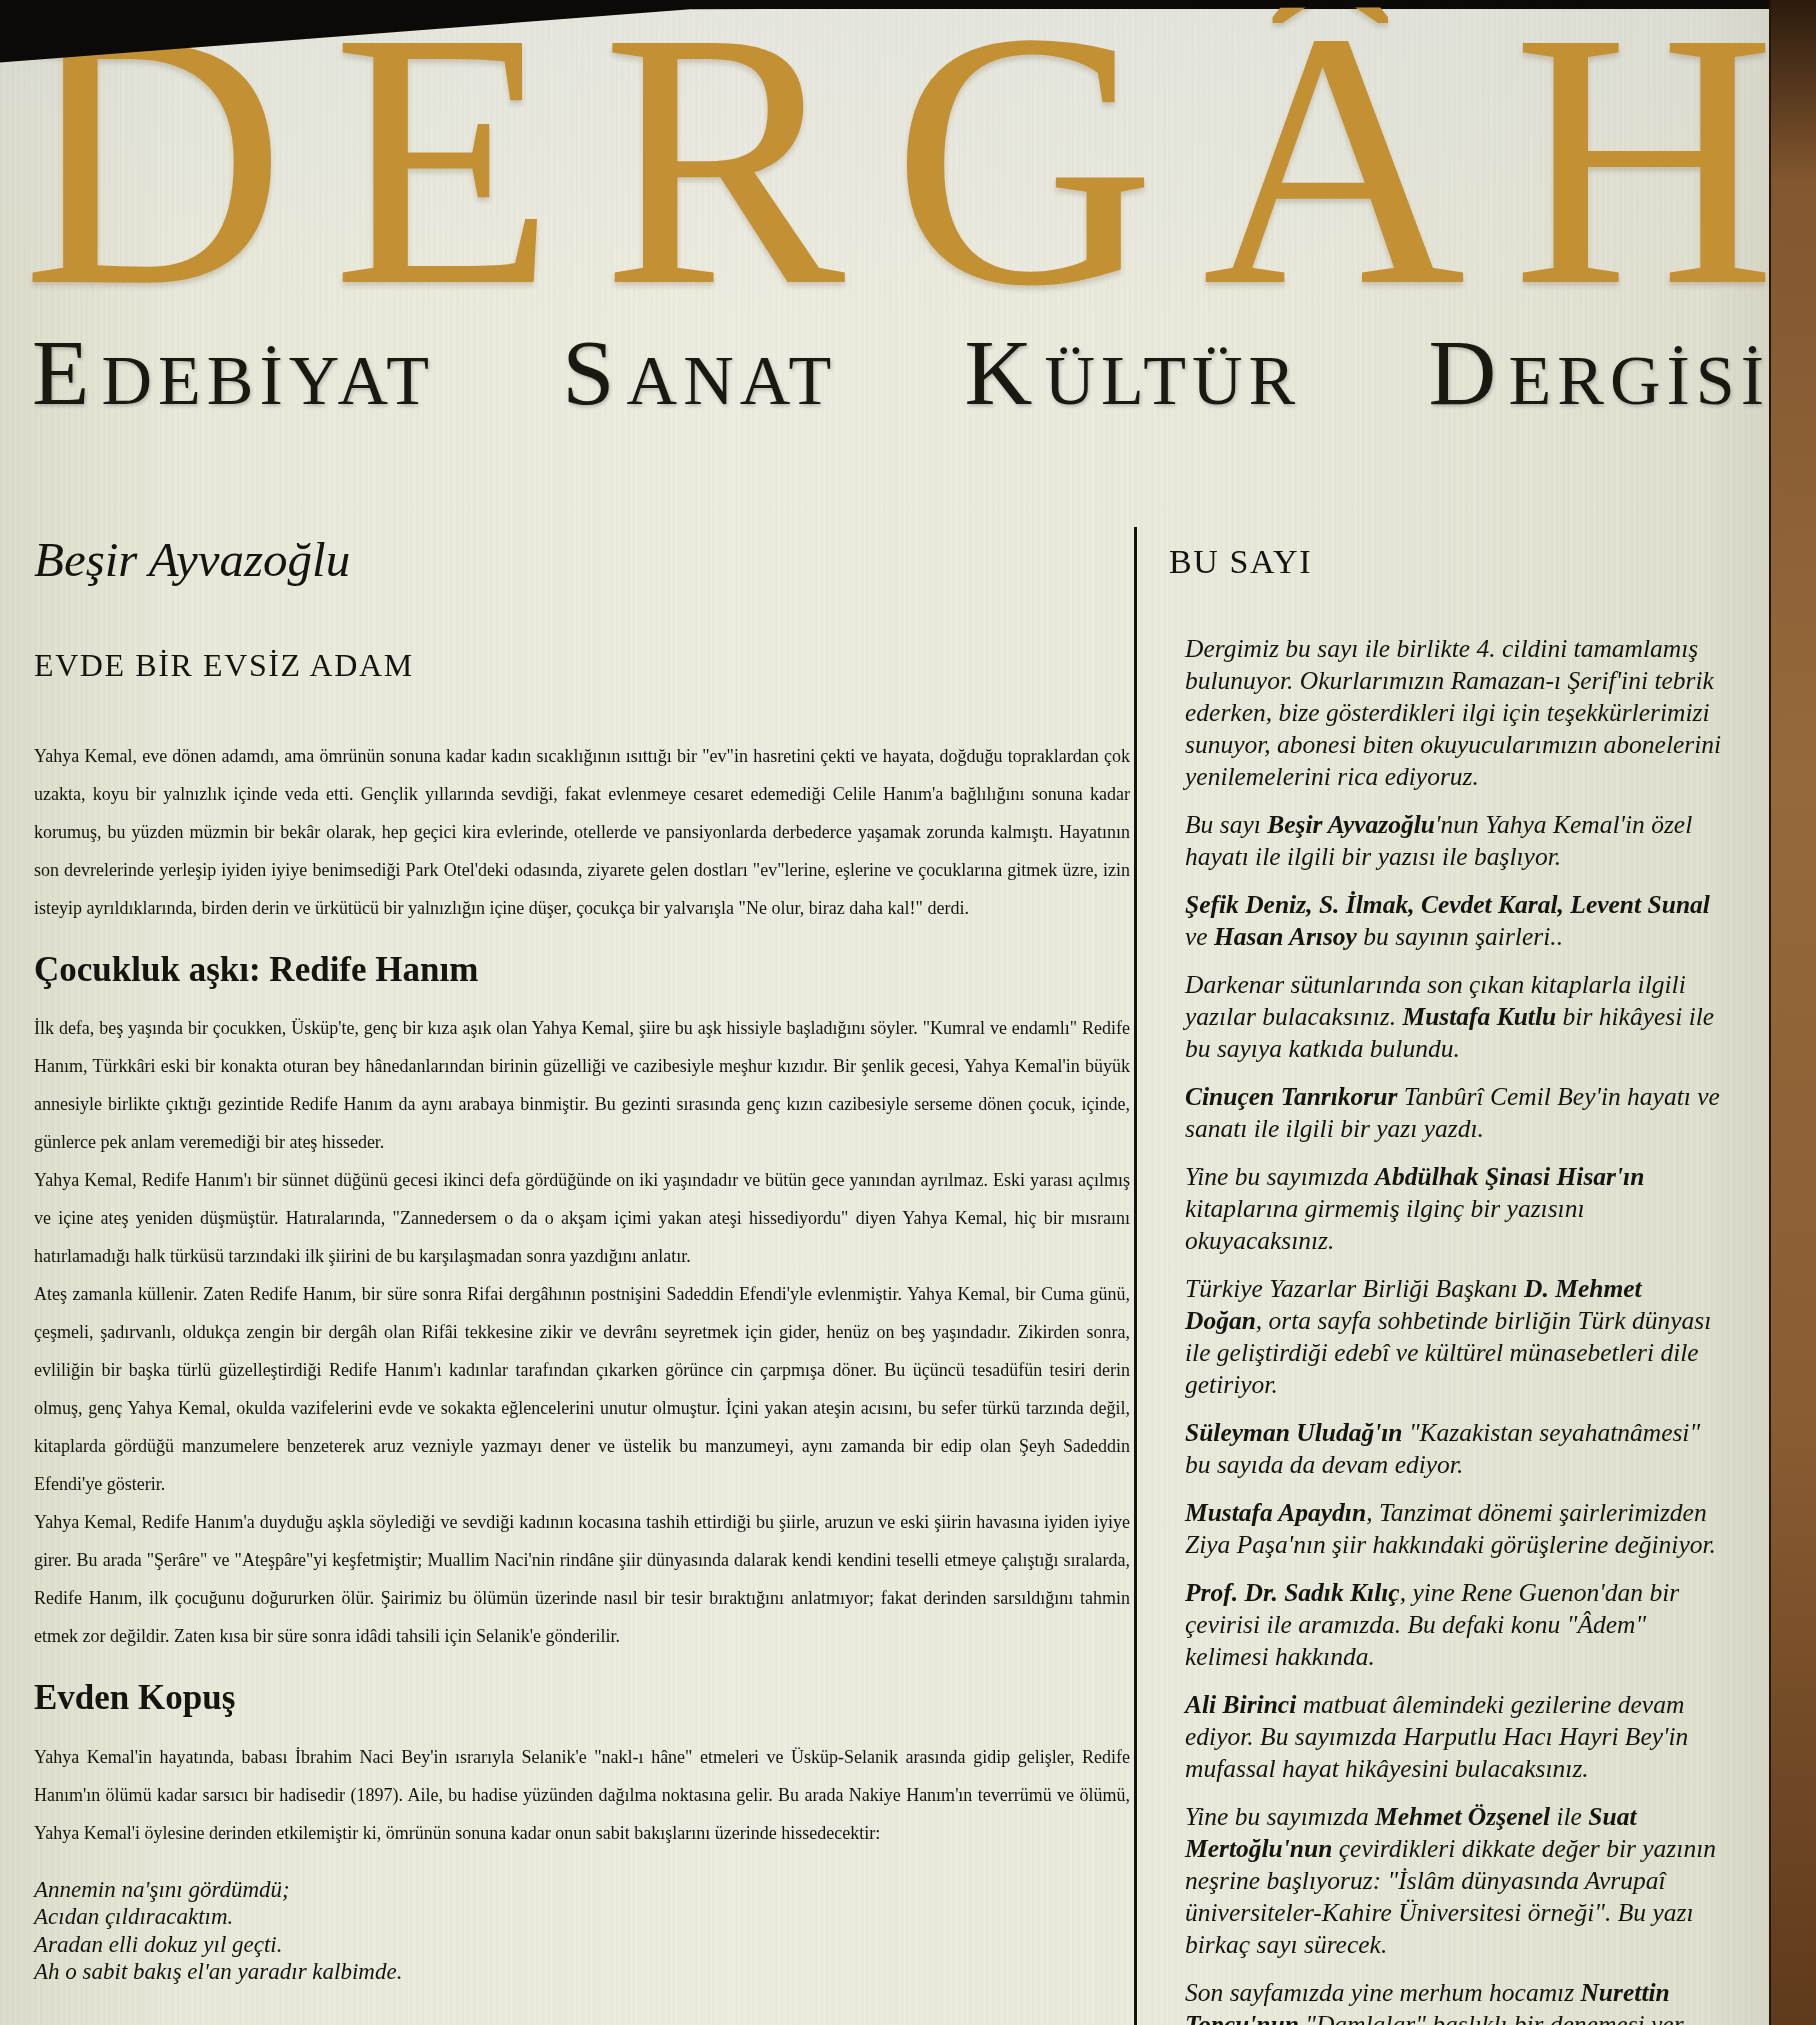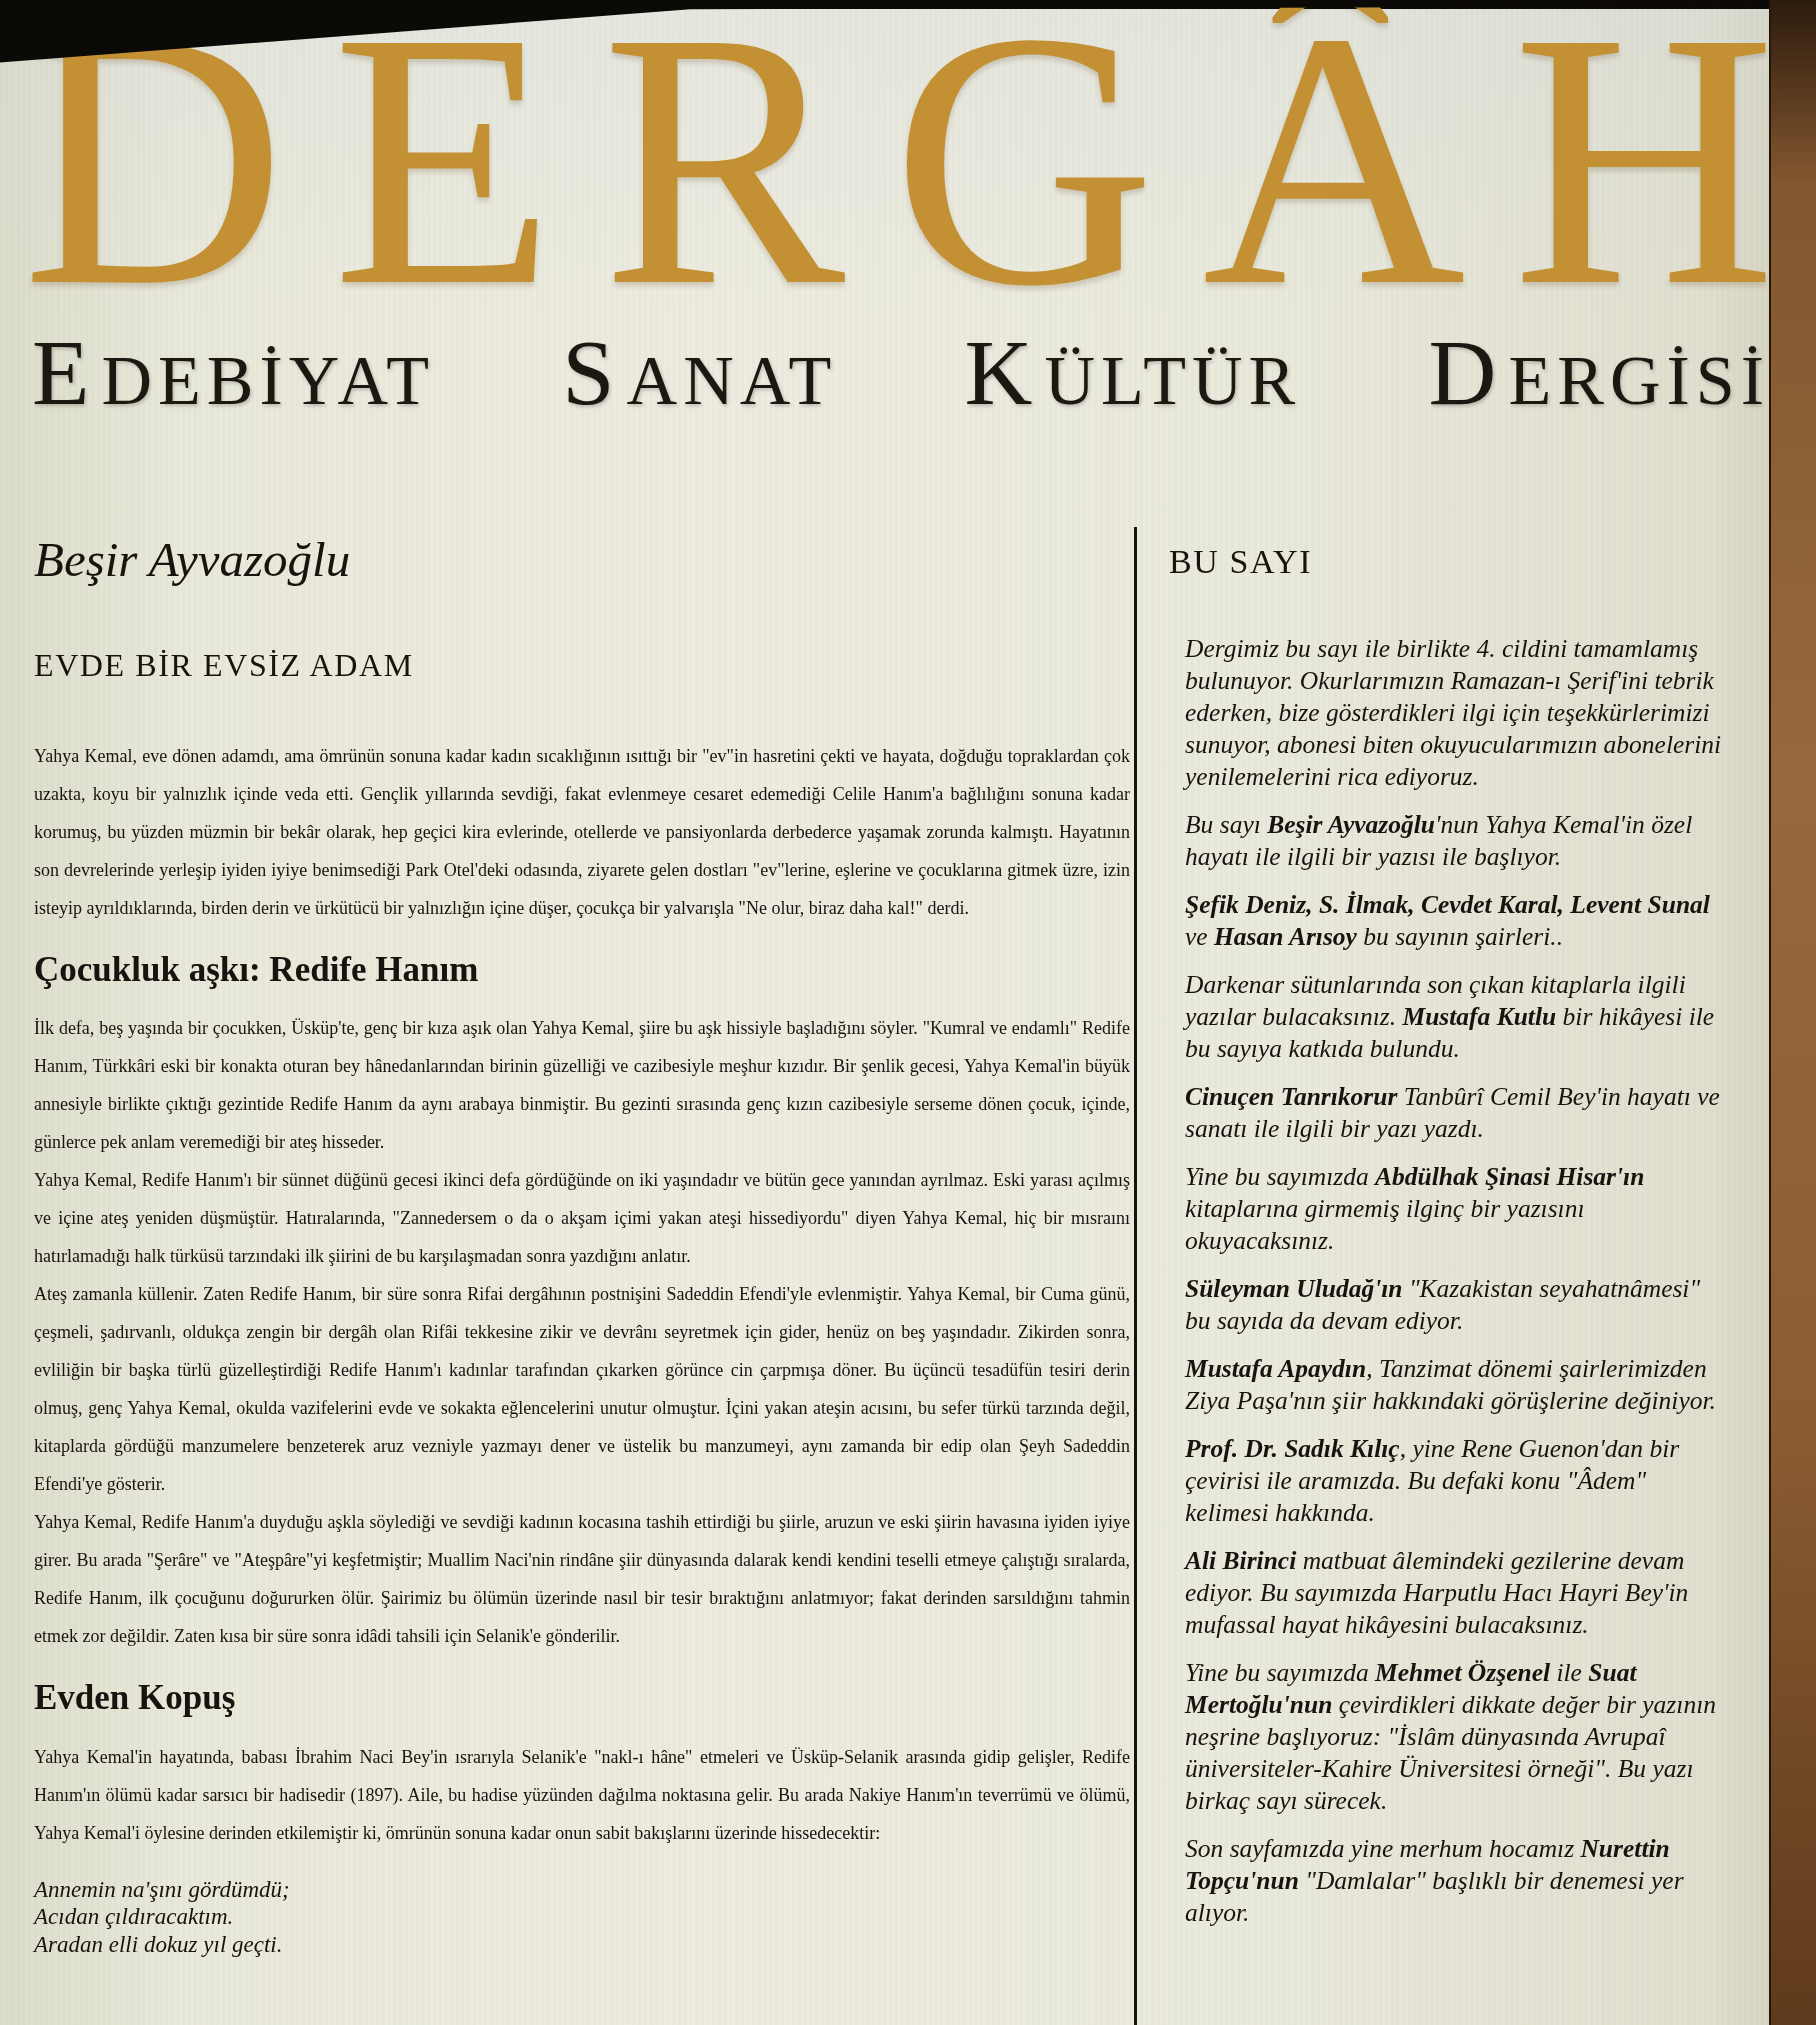--- a/index.html
+++ b/index.html
@@ -87,36 +87,38 @@
         <p class="body">İlk defa, beş yaşında bir çocukken, Üsküp'te, genç bir kıza aşık olan Yahya Kemal, şiire bu aşk hissiyle başladığını söyler. "Kumral ve endamlı" Redife Hanım, Türkkâri eski bir konakta oturan bey hânedanlarından birinin güzelliği ve cazibesiyle meşhur kızıdır. Bir şenlik gecesi, Yahya Kemal'in büyük annesiyle birlikte çıktığı gezintide Redife Hanım da aynı arabaya binmiştir. Bu gezinti sırasında genç kızın cazibesiyle serseme dönen çocuk, içinde, günlerce pek anlam veremediği bir ateş hisseder.</p>
         <p class="body">Yahya Kemal, Redife Hanım'ı bir sünnet düğünü gecesi ikinci defa gördüğünde on iki yaşındadır ve bütün gece yanından ayrılmaz. Eski yarası açılmış ve içine ateş yeniden düşmüştür. Hatıralarında, "Zannedersem o da o akşam içimi yakan ateşi hissediyordu" diyen Yahya Kemal, hiç bir mısraını hatırlamadığı halk türküsü tarzındaki ilk şiirini de bu karşılaşmadan sonra yazdığını anlatır.</p>
         <p class="body">Ateş zamanla küllenir. Zaten Redife Hanım, bir süre sonra Rifai dergâhının postnişini Sadeddin Efendi'yle evlenmiştir. Yahya Kemal, bir Cuma günü, çeşmeli, şadırvanlı, oldukça zengin bir dergâh olan Rifâi tekkesine zikir ve devrânı seyretmek için gider, henüz on beş yaşındadır. Zikirden sonra, evliliğin bir başka türlü güzelleştirdiği Redife Hanım'ı kadınlar tarafından çıkarken görünce cin çarpmışa döner. Bu üçüncü tesadüfün tesiri derin olmuş, genç Yahya Kemal, okulda vazifelerini evde ve sokakta eğlencelerini unutur olmuştur. İçini yakan ateşin acısını, bu sefer türkü tarzında değil, kitaplarda gördüğü manzumelere benzeterek aruz vezniyle yazmayı dener ve üstelik bu manzumeyi, aynı zamanda bir edip olan Şeyh Sadeddin Efendi'ye gösterir.</p>
         <p class="body">Yahya Kemal, Redife Hanım'a duyduğu aşkla söylediği ve sevdiği kadının kocasına tashih ettirdiği bu şiirle, aruzun ve eski şiirin havasına iyiden iyiye girer. Bu arada "Şerâre" ve "Ateşpâre"yi keşfetmiştir; Muallim Naci'nin rindâne şiir dünyasında dalarak kendi kendini teselli etmeye çalıştığı sıralarda, Redife Hanım, ilk çocuğunu doğururken ölür. Şairimiz bu ölümün üzerinde nasıl bir tesir bıraktığını anlatmıyor; fakat derinden sarsıldığını tahmin etmek zor değildir. Zaten kısa bir süre sonra idâdi tahsili için Selanik'e gönderilir.</p>
         <h2 class="section">Evden Kopuş</h2>
         <p class="body">Yahya Kemal'in hayatında, babası İbrahim Naci Bey'in ısrarıyla Selanik'e "nakl-ı hâne" etmeleri ve Üsküp-Selanik arasında gidip gelişler, Redife Hanım'ın ölümü kadar sarsıcı bir hadisedir (1897). Aile, bu hadise yüzünden dağılma noktasına gelir. Bu arada Nakiye Hanım'ın teverrümü ve ölümü, Yahya Kemal'i öylesine derinden etkilemiştir ki, ömrünün sonuna kadar onun sabit bakışlarını üzerinde hissedecektir:</p>
         <div class="poem">
           <div>Annemin na'şını gördümdü;</div>
           <div>Acıdan çıldıracaktım.</div>
           <div>Aradan elli dokuz yıl geçti.</div>
+          <div>Ah o sabit bakış el'an yaradır kalbimde.</div>
         </div>
       </div>
 
   </div>
 
   <div class="col-divider"></div>
 
   <div class="right-col">
     <div class="busayi-heading">BU SAYI</div>
     <div id="busayi-body">
         <p>Dergimiz bu sayı ile birlikte 4. cildini tamamlamış bulunuyor. Okurlarımızın Ramazan-ı Şerif'ini tebrik ederken, bize gösterdikleri ilgi için teşekkürlerimizi sunuyor, abonesi biten okuyucularımızın abonelerini yenilemelerini rica ediyoruz.</p>
         <p>Bu sayı <b>Beşir Ayvazoğlu</b>'nun Yahya Kemal'in özel hayatı ile ilgili bir yazısı ile başlıyor.</p>
         <p><b>Şefik Deniz, S. İlmak, Cevdet Karal, Levent Sunal</b> ve <b>Hasan Arısoy</b> bu sayının şairleri..</p>
         <p>Darkenar sütunlarında son çıkan kitaplarla ilgili yazılar bulacaksınız. <b>Mustafa Kutlu</b> bir hikâyesi ile bu sayıya katkıda bulundu.</p>
         <p><b>Cinuçen Tanrıkorur</b> Tanbûrî Cemil Bey'in hayatı ve sanatı ile ilgili bir yazı yazdı.</p>
         <p>Yine bu sayımızda <b>Abdülhak Şinasi Hisar'ın</b> kitaplarına girmemiş ilginç bir yazısını okuyacaksınız.</p>
+        <p>Türkiye Yazarlar Birliği Başkanı <b>D. Mehmet Doğan</b>, orta sayfa sohbetinde birliğin Türk dünyası ile geliştirdiği edebî ve kültürel münasebetleri dile getiriyor.</p>
         <p><b>Süleyman Uludağ'ın</b> "Kazakistan seyahatnâmesi" bu sayıda da devam ediyor.</p>
         <p><b>Mustafa Apaydın</b>, Tanzimat dönemi şairlerimizden Ziya Paşa'nın şiir hakkındaki görüşlerine değiniyor.</p>
         <p><b>Prof. Dr. Sadık Kılıç</b>, yine Rene Guenon'dan bir çevirisi ile aramızda. Bu defaki konu "Âdem" kelimesi hakkında.</p>
         <p><b>Ali Birinci</b> matbuat âlemindeki gezilerine devam ediyor. Bu sayımızda Harputlu Hacı Hayri Bey'in mufassal hayat hikâyesini bulacaksınız.</p>
         <p>Yine bu sayımızda <b>Mehmet Özşenel</b> ile <b>Suat Mertoğlu'nun</b> çevirdikleri dikkate değer bir yazının neşrine başlıyoruz: "İslâm dünyasında Avrupaî üniversiteler-Kahire Üniversitesi örneği". Bu yazı birkaç sayı sürecek.</p>
         <p>Son sayfamızda yine merhum hocamız <b>Nurettin Topçu'nun</b> "Damlalar" başlıklı bir denemesi yer alıyor.</p>
       </div>
   </div>
 
   <div class="edge-top"></div>

